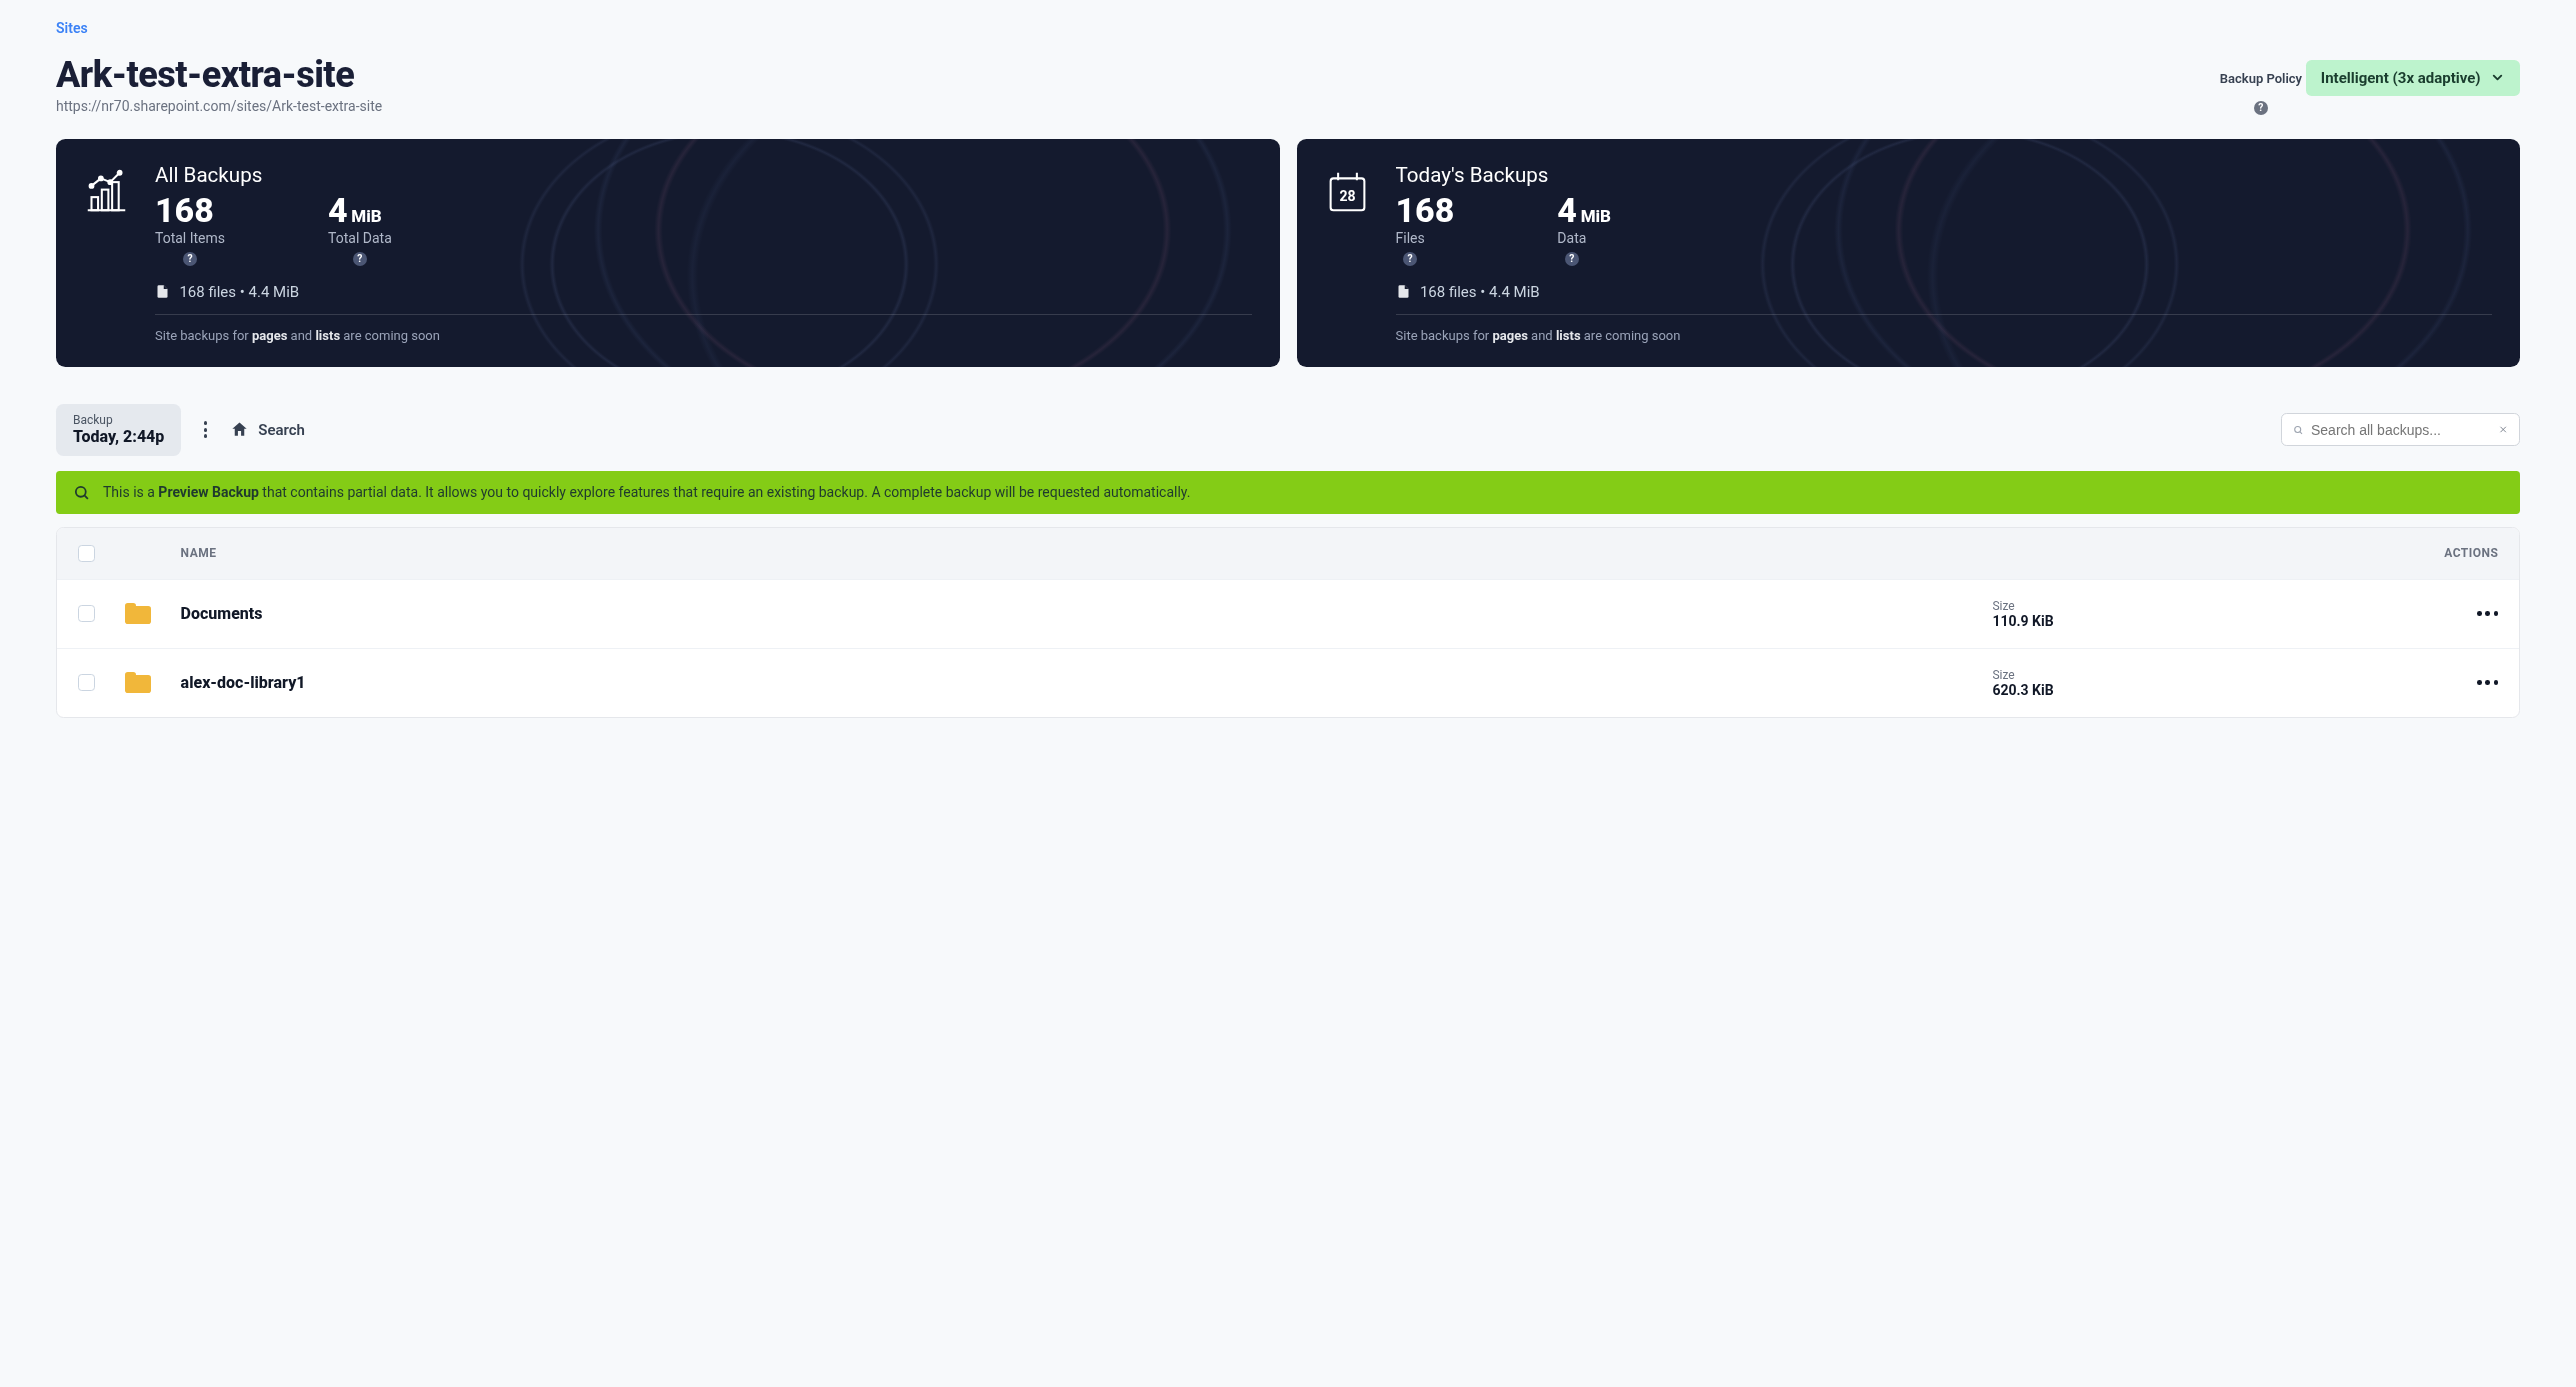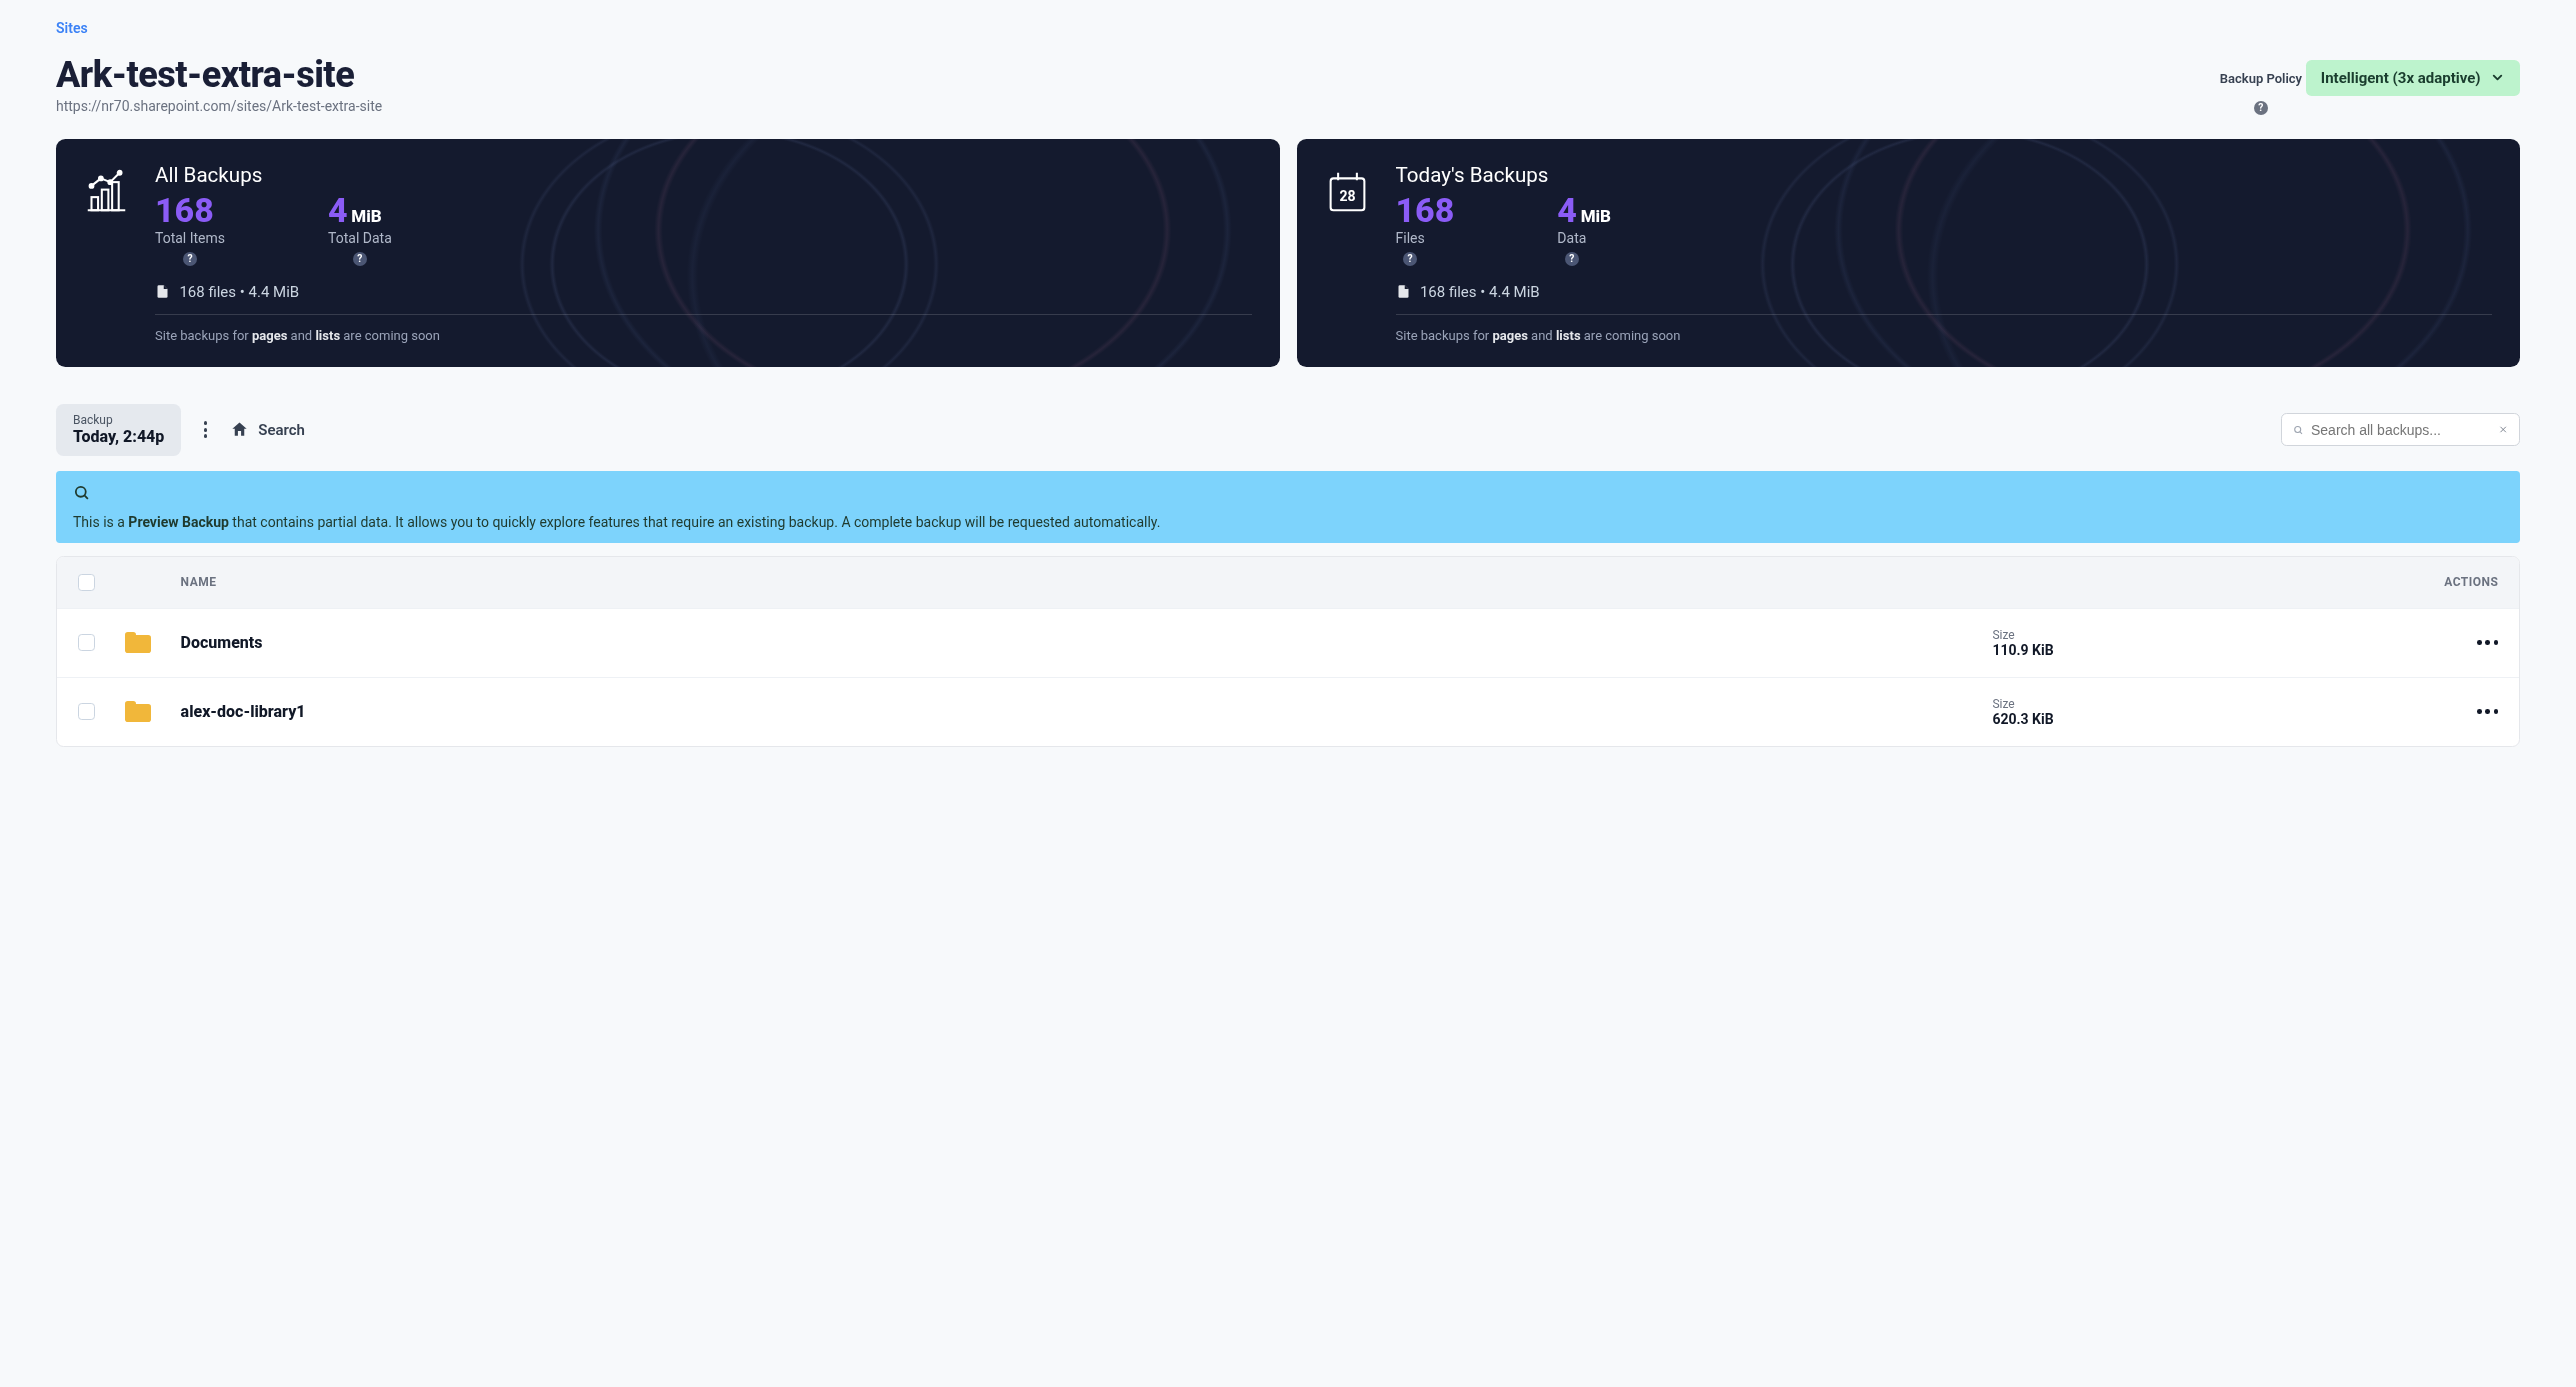--- a/index.html
+++ b/index.html
@@ -33,21 +33,21 @@
     radial-gradient(ellipse 300px 225px at 55% 55%, transparent 58%, rgba(120,140,200,0.12) 59%, transparent 60%, transparent 68%, rgba(120,140,200,0.10) 69%, transparent 70%),
     radial-gradient(ellipse 431px 300px at 70% 40%, transparent 58%, rgba(200,120,160,0.10) 59%, transparent 60%, transparent 72%, rgba(120,150,220,0.08) 73%, transparent 74%),
     radial-gradient(ellipse 562px 394px at 80% 60%, transparent 60%, rgba(120,150,220,0.06) 61%, transparent 62%);
   pointer-events: none;
 }
 .card-inner { position: relative; display: flex; gap: 24px; }
 .card-icon-col { flex: 0 0 47px; padding-top: 5.6px; }
 .card-body { flex: 1; }
 .card-title { font-size: 20.6px; font-weight: 400; color: #fff; margin-bottom: 5.6px; }
 .metric-row { display: flex; gap: 103px; }
-.metric-big { font-size: 34px; font-weight: 800; color: #8b5cf6; line-height: 1; }
+.metric-big { font-size: 34px; font-weight: 800; color: #ffffff; line-height: 1; }
 .metric-unit { font-size: 17px; font-weight: 800; color: #fff; margin-left: 3.7px; }
 .metric-label { font-size: 14px; color: #b0b8c9; margin-top: 3.7px; display: inline-flex; align-items: center; gap: 5.6px; flex-direction: column;}
 .file-line { display: flex; align-items: flex-start; gap: 9.4px; color: #cbd5e1; font-size: 15px; margin-top: 17px; }
 .divider { border: none; border-top: 0.9px solid rgba(255,255,255,0.15); margin: 13px 0; }
 .coming-soon { font-size: 13px; color: #9aa3b8; }
 .coming-soon b { color: #e5e7eb; font-weight: 700; }
 
 .toolbar-row { display: flex; align-items: center; margin-top: 37px; gap: 13px; }
 .backup-chip {
   background: #e5e9ee; border-radius: 7.5px; padding: 9.4px 17px;
@@ -59,23 +59,23 @@
 .kebab-btn span { width:3.7px; height:3.7px; background:#374151; border-radius:50%; }
 .crumb-files { display:flex; align-items:center; gap:9.4px; color:#374151; font-weight:600; font-size:15px; }
 .spacer { flex: 1; }
 .search-box {
   display:flex; align-items:center; gap:7.5px; border:0.9px solid #d1d5db;
   background:#fff; border-radius:5.6px; padding:7.5px 11.2px; width: 239px;
 }
 .search-box input { border:none; outline:none; flex:1; font-size:14px; color:#374151; background:transparent; }
 
 .banner {
-  background: #7dd3fc; border-radius: 3.7px; padding: 13px 17px;
-  display:flex; gap:13px; margin-top:15px;
-  font-size:14px; color:#1f3a2e;flex-direction:column;
+  background: #84cc16; border-radius: 3.7px; padding: 13px 17px;
+  display:flex; align-items:center; gap:13px; margin-top:15px;
+  font-size:14px; color:#1f3a2e;
 }
 
 .table {
   margin-top: 13px; background:#fff; border:0.9px solid #e5e7eb; border-radius:7.5px; overflow:hidden;
 }
 .thead {
   display:flex; align-items:center; padding: 17px 20.6px; background:#f3f5f8;
   font-size:12px; font-weight:700; color:#6b7280; letter-spacing:0.5px;
 }
 .col-check { flex: 0 0 47px; }

